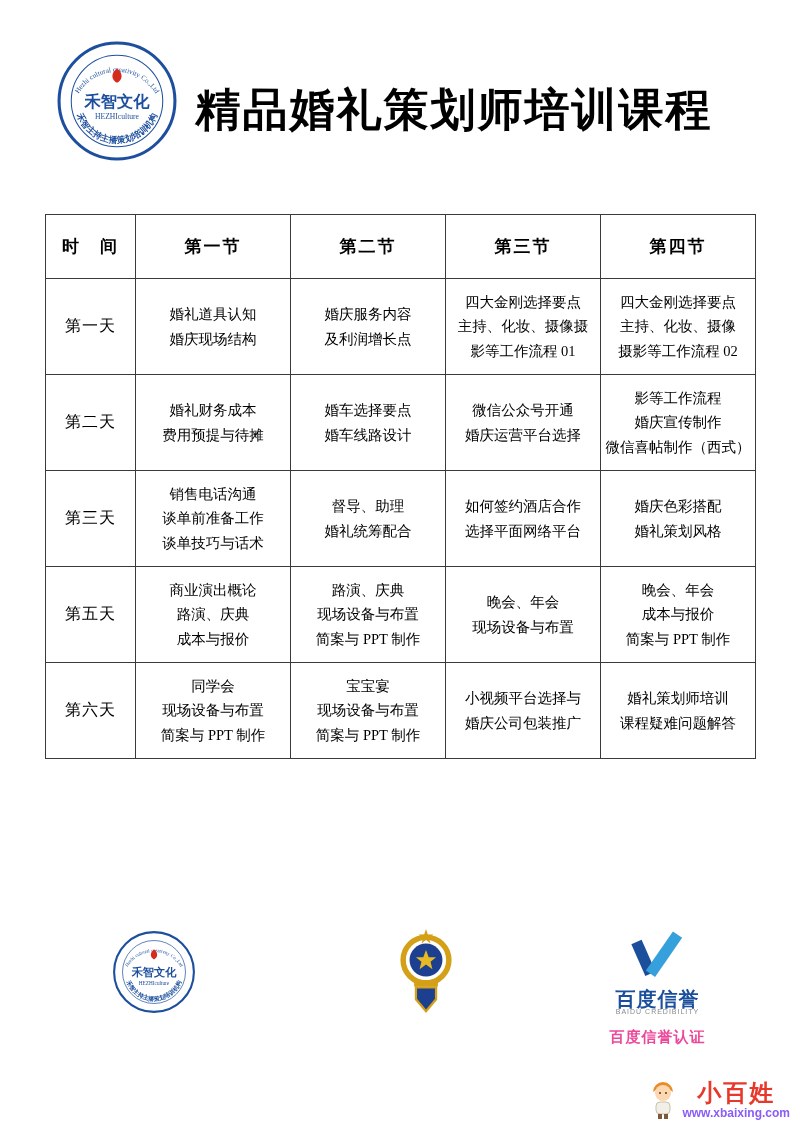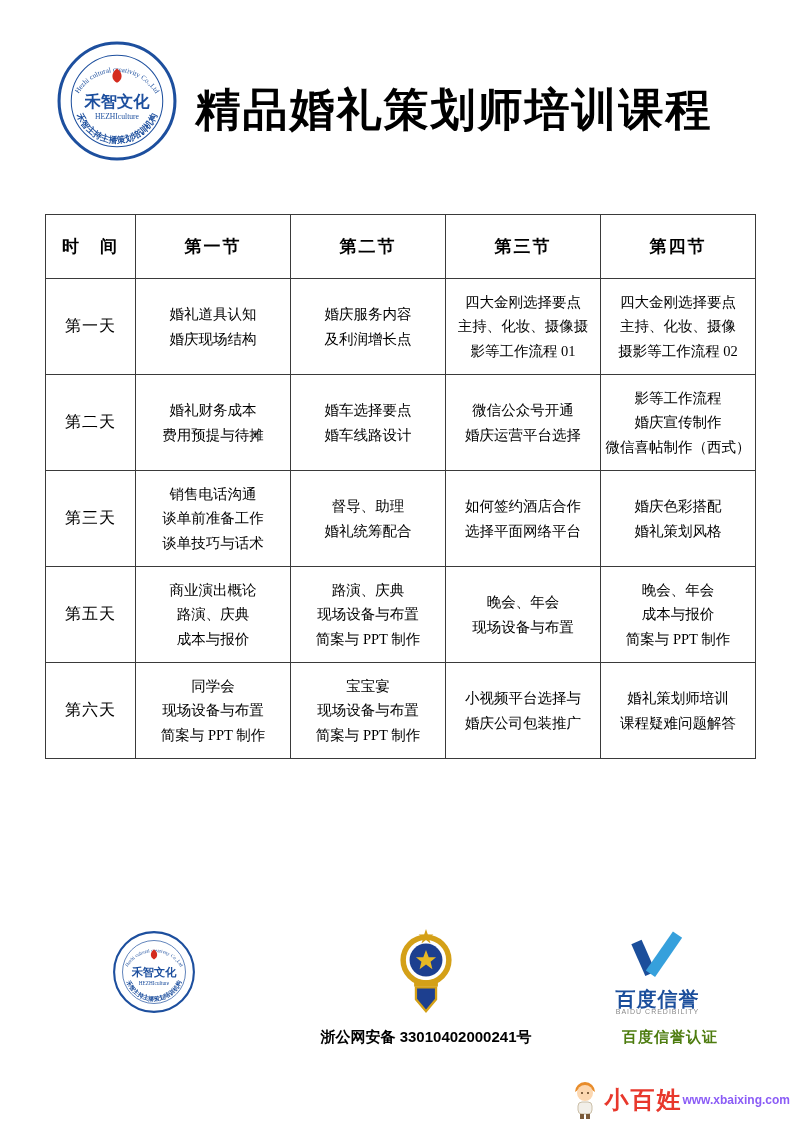--- a/index.html
+++ b/index.html
@@ -47,29 +47,29 @@
     position:absolute;left:600px;top:986px;width:115px;text-align:center;
     font-size:20px;font-weight:bold;color:#1b4e9b;
     font-family:"Liberation Sans","DejaVu Sans",sans-serif;letter-spacing:1px;
   }
   .baidu-sub{
     position:absolute;left:600px;top:1008px;width:115px;text-align:center;
     font-size:7px;color:#8a8a8a;letter-spacing:1px;
     font-family:"Liberation Sans","DejaVu Sans",sans-serif;
   }
   .baidu-cert{
-    position:absolute;left:597px;top:1028px;width:121px;text-align:right;
-    font-size:15px;font-weight:bold;color:#4d7c0f;
+    position:absolute;left:597px;top:1028px;width:121px;text-align:center;
+    font-size:15px;font-weight:bold;color:#ec4899;
     font-family:"Liberation Sans","DejaVu Sans",sans-serif;letter-spacing:1px;
   }
   
   .watermark{
     position:absolute;right:10px;bottom:8px;display:flex;align-items:center;gap:4px;
   }
-  .wm-text{display:flex;flex-direction:row;align-items:center;}
+  .wm-text{display:flex;flex-direction:column;align-items:center;}
   .wm-name{
     font-size:24px;font-weight:bold;color:#e8382c;letter-spacing:2px;line-height:1.1;
     font-family:"Liberation Sans","DejaVu Sans",sans-serif;
     text-shadow:-1px -1px 0 #fff,1px -1px 0 #fff,-1px 1px 0 #fff,1px 1px 0 #fff;
   }
   .wm-url{
     font-size:12px;color:#8b5cf6;font-weight:bold;
     font-family:"Liberation Sans","DejaVu Sans",sans-serif;
     text-shadow:-1px -1px 0 #fff,1px -1px 0 #fff,-1px 1px 0 #fff,1px 1px 0 #fff;
   }
@@ -203,21 +203,20 @@
   </svg>
 
   <svg class="police-badge" viewBox="0 0 70 96">
     <polygon points="35,2 37,8 43,8 38,12 40,18 35,14 30,18 32,12 27,8 33,8" fill="#d4a017"></polygon>
     <circle cx="35" cy="36" r="25" fill="none" stroke="#d4a017" stroke-width="6"></circle>
     <circle cx="35" cy="36" r="18" fill="#1d3f8f"></circle>
     <polygon points="35,25 38,33 46,33 40,38 42,46 35,41 28,46 30,38 24,33 32,33" fill="#e8b923"></polygon>
     <rect x="22" y="58" width="26" height="7" fill="#d4a017"></rect>
     <path d="M24,66 h22 v13 l-11,13 l-11,-13 z" fill="#1d3f8f" stroke="#d4a017" stroke-width="2.5"></path>
   </svg>
-  <div class="police-text">浙公网安备 33010402000241号</div>
 
   <svg class="baidu-logo" viewBox="0 0 60 56">
     <path d="M8 12 L23 46" stroke="#1b4e9b" stroke-width="12" fill="none"></path>
     <path d="M23 46 L52 4" stroke="#36a0dc" stroke-width="12" fill="none"></path>
   </svg>
   <div class="baidu-name">百度信誉</div>
   <div class="baidu-sub">BAIDU CREDIBILITY</div>
   <div class="baidu-cert">百度信誉认证</div>
 
   <div class="watermark">

